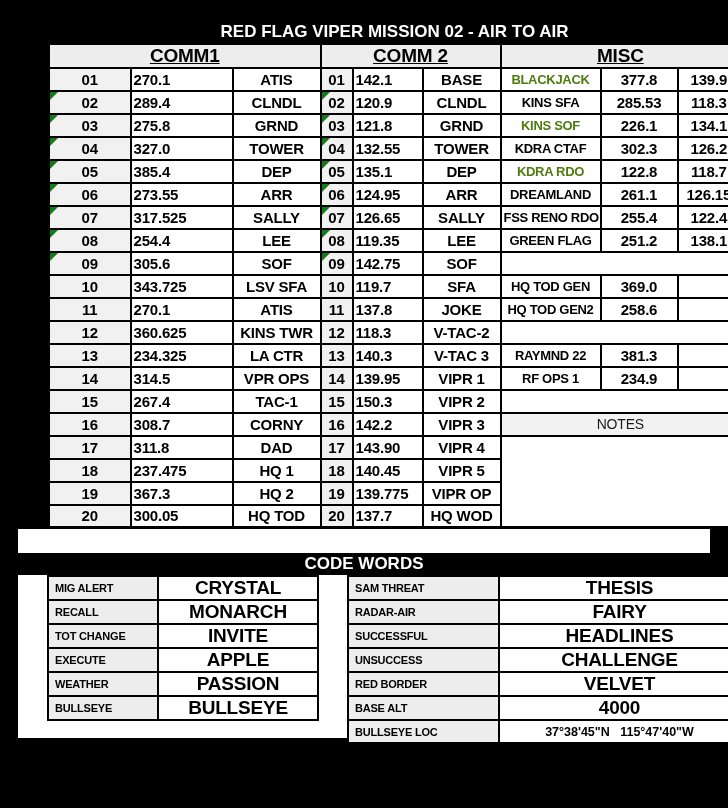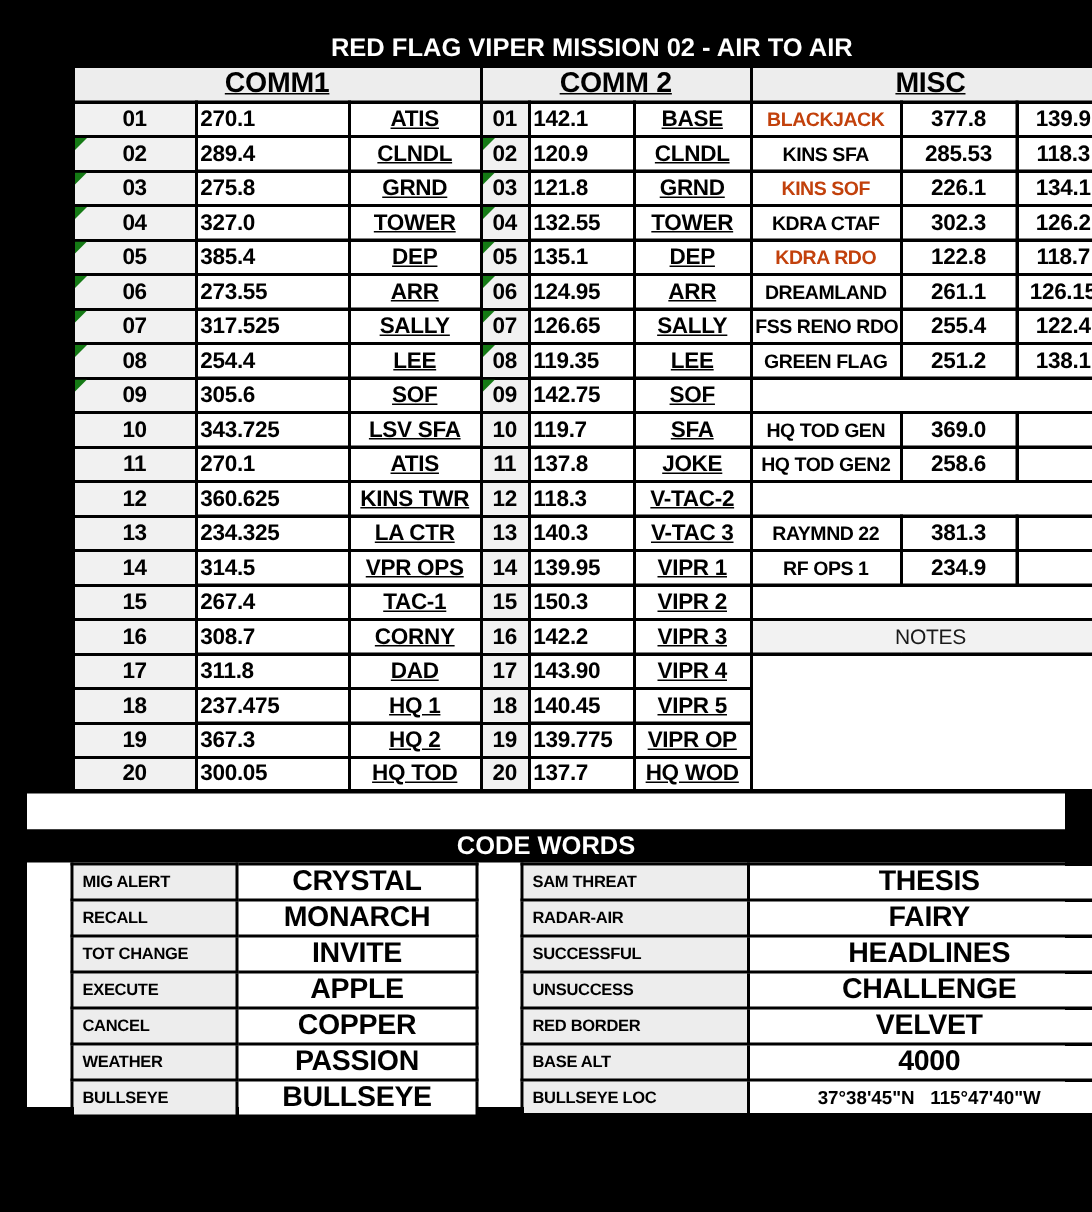--- a/index.html
+++ b/index.html
@@ -27,23 +27,23 @@
   td.titlebar {
     background:#000; color:#fff; text-align:center;
     font-size:17px; height:24px; letter-spacing:0;
   }
   td.ghead {
     background:#ededed; text-align:center;
     font-size:19px; height:18px;text-decoration:underline;
   }
   td.num  { background:#f1f1f1; text-align:center; position:relative; }
   td.freq { text-align:left; padding-right:20px; }
-  td.name { text-align:center;text-decoration:underline; }
+  td.name { text-align:center; }
   td.mlabel { text-align:center; font-size:13px; letter-spacing:-0.3px; }
-  td.mlabel.gray { color:#c2410c; }
+  td.mlabel.gray { color:#4d7c0f; }
   td.mfreq  { text-align:center; font-size:15px; }
   td.mmerged { background:#fff; }
   td.nhead {
     background:#f2f2f2; text-align:center;
     font-weight:400; font-size:14px; color:#1a1a1a;
   }
   td.nbody { background:#fff; }
 
   .tri-mark {
     position:absolute; left:0; top:0; width:0; height:0;
@@ -320,24 +320,20 @@
             </tr>
             <tr>
               <td class="cwlabel">TOT CHANGE</td>
               <td class="cwvalue">INVITE</td>
             </tr>
             <tr>
               <td class="cwlabel">EXECUTE</td>
               <td class="cwvalue">APPLE</td>
             </tr>
             <tr>
-              <td class="cwlabel">CANCEL</td>
-              <td class="cwvalue">COPPER</td>
-            </tr>
-            <tr>
               <td class="cwlabel">WEATHER</td>
               <td class="cwvalue">PASSION</td>
             </tr>
             <tr>
               <td class="cwlabel">BULLSEYE</td>
               <td class="cwvalue">BULLSEYE</td>
             </tr>
           </tbody>
       </table>
     </div>

